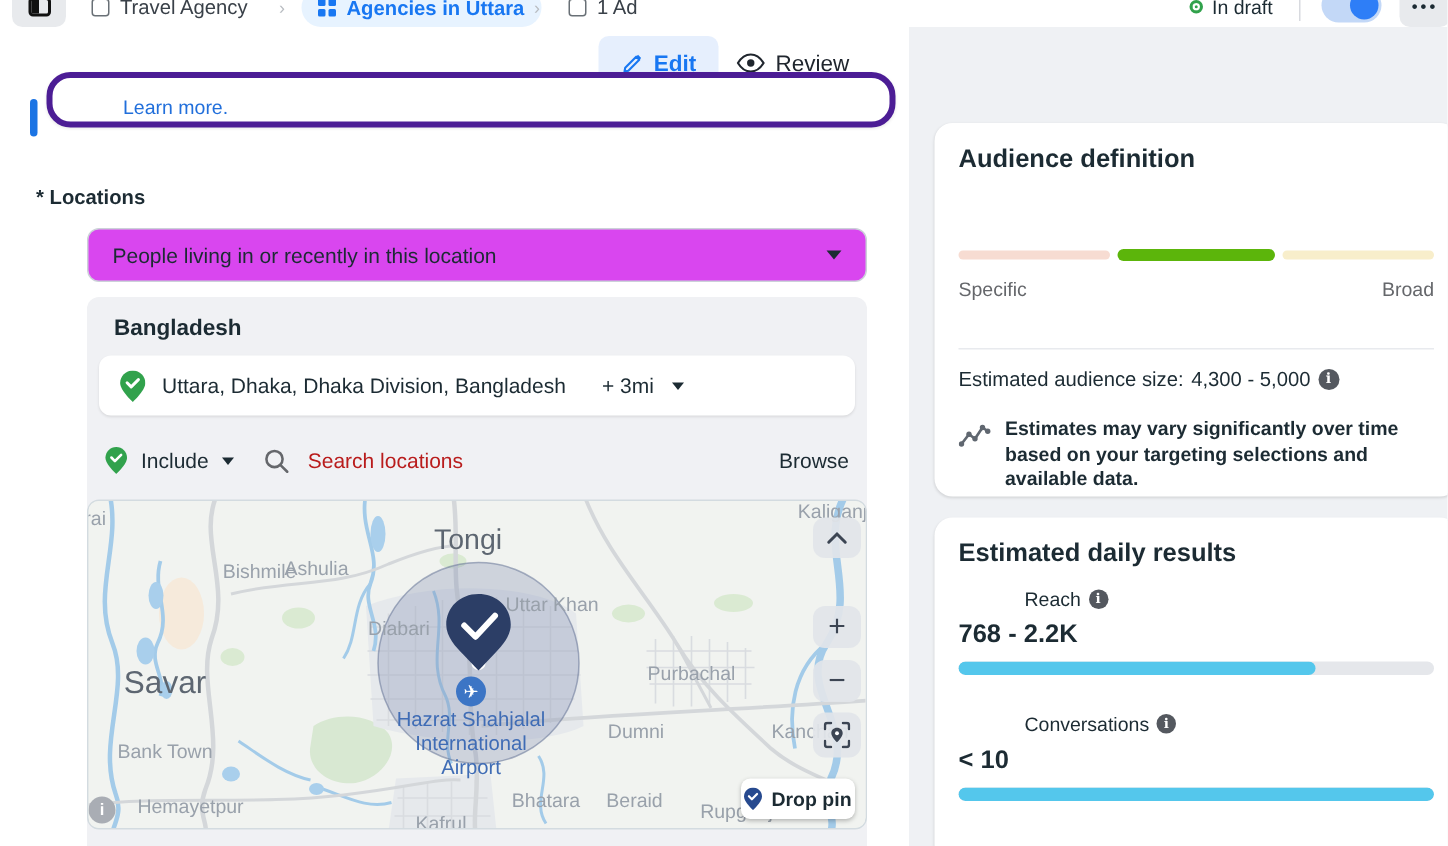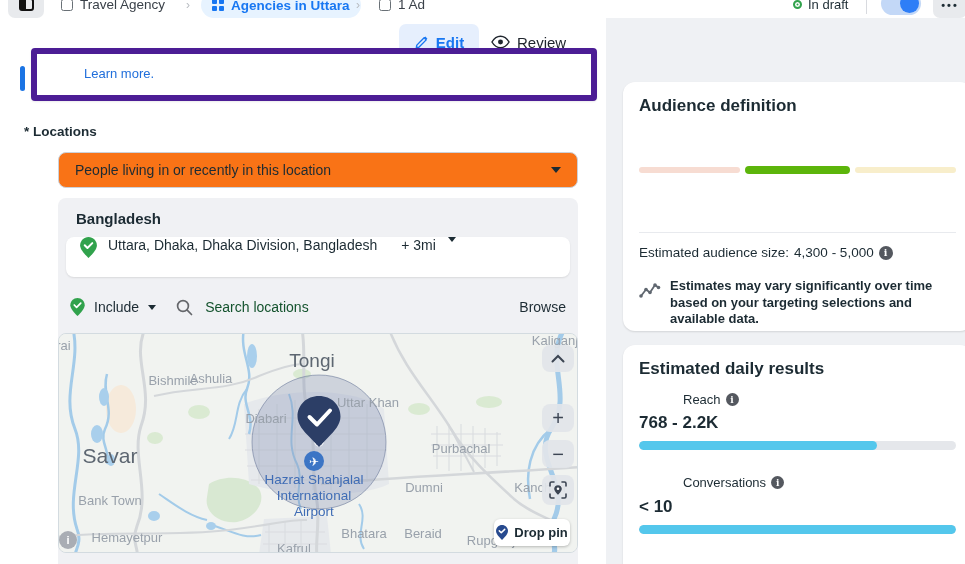--- a/index.html
+++ b/index.html
@@ -22,38 +22,38 @@
   .status-dot { width:9px; height:9px; border-radius:50%; border:2.5px solid #31a24c; background:#fff; box-shadow:inset 0 0 0 1.5px #fff, inset 0 0 0 5px #31a24c; }
   .tb-divider { position:absolute; left:866px; top:-4px; width:1px; height:18px; background:#d8dadf; }
   .toggle { position:absolute; left:881px; top:-8px; width:40px; height:23px; border-radius:12px; background:#c3d8f7; }
   .toggle .knob { position:absolute; right:2px; top:2px; width:19px; height:19px; border-radius:50%; background:#2e7ef7; }
   .more-btn { left:933px; top:-9px; width:34px; height:27px; font-size:11px; letter-spacing:2px; color:#1c2b33; font-weight:700; }
 
   
   .left-panel { position:absolute; left:0; top:18px; width:606px; height:546px; background:#fff; }
   .edit-btn { position:absolute; left:399px; top:6px; width:80px; height:36px; background:#e6effd; border-radius:7px; display:flex; align-items:center; justify-content:center; gap:7px; color:#1877f2; font-size:15px; font-weight:700; cursor:pointer; }
   .review-btn { position:absolute; left:491px; top:6px; height:36px; display:flex; align-items:center; gap:7px; font-size:15px; color:#20262e; cursor:pointer; }
-  .callout { position:absolute; left:31px; top:30px; width:566px; height:53px; background:#fff; border:6px solid #4c1d95; border-radius:4px; box-shadow:0 1px 2px rgba(0,0,0,.08); }
+  .callout { position:absolute; left:31px; top:30px; width:566px; height:37px; background:#fff; border:4px solid #4c1d95; border-radius:16px; box-shadow:0 1px 2px rgba(0,0,0,.08); }
   .callout a { position:absolute; left:47px; top:12px; font-size:13px; color:#216fdb; text-decoration:none; }
   .callout-accent { position:absolute; left:20px; top:48px; width:5px; height:25px; background:#1b74e4; border-radius:3px; }
   .loc-heading { position:absolute; left:24px; top:106px; font-size:13.5px; font-weight:700; }
-  .loc-select { position:absolute; left:58px; top:134px; width:520px; height:36px; background:#f97316; border:1px solid #ccd1d9; border-radius:8px; display:flex; align-items:center; padding:0 16px; font-size:14px; cursor:pointer; }
+  .loc-select { position:absolute; left:58px; top:134px; width:520px; height:36px; background:#d946ef; border:1px solid #ccd1d9; border-radius:8px; display:flex; align-items:center; padding:0 16px; font-size:14px; cursor:pointer; }
   .caret { width:0; height:0; border-left:5px solid transparent; border-right:5px solid transparent; border-top:6px solid #1c2b33; margin-left:auto; }
   .caret.sm { border-left-width:4px; border-right-width:4px; border-top-width:5px; margin-left:0; }
 
   
   .geo-panel { position:absolute; left:58px; top:180px; width:520px; height:384px; background:#f0f1f4; border-radius:8px 8px 0 0; }
   .geo-title { position:absolute; left:18px; top:12px; font-size:15px; font-weight:700; }
-  .loc-row { position:absolute; left:8px; top:39px; width:504px; height:40px; background:#fff; border-radius:8px; box-shadow:0 1px 2px rgba(0,0,0,.10); display:flex; align-items:flex-start; padding:0 14px; font-size:14px; cursor:pointer; }
+  .loc-row { position:absolute; left:8px; top:39px; width:504px; height:40px; background:#fff; border-radius:8px; box-shadow:0 1px 2px rgba(0,0,0,.10); display:flex; align-items:center; padding:0 14px; font-size:14px; cursor:pointer; }
   .loc-row .loc-name { margin-left:11px; }
   .loc-row .radius { margin-left:24px; }
   .loc-row .caret.sm { margin-left:12px; }
   .include-row { position:absolute; left:4px; top:88px; width:512px; height:42px; display:flex; align-items:center; padding:0 8px; font-size:14px; }
   .include-row .inc-label { margin-left:9px; margin-right:9px; }
-  .include-row .search-ph { color:#14532d; margin-left:12px; }
+  .include-row .search-ph { color:#b91c1c; margin-left:12px; }
   .include-row .browse { margin-left:auto; cursor:pointer; }
   .include-row .search-icon { margin-left:20px; }
 
   
   .map { position:absolute; left:0; top:135px; width:520px; height:220px; background:#f1f3f0; border:1px solid #d3dbe0; border-radius:8px; overflow:hidden; }
   .map svg.base { position:absolute; left:0; top:0; }
   .map-label { position:absolute; color:#99a1ab; font-size:13px; white-space:nowrap; transform:translateX(-50%); z-index:2; }
   .map-label.left-anchor { transform:none; }
   .map-label.big { color:#5d6671; font-size:19px; }
   .map-label.big2 { color:#5d6671; font-size:21px; }
@@ -298,20 +298,24 @@
   </div>
 </div>
 
 <div class="card card1">
   <div class="card-title">Audience definition</div>
   <div class="seg-bar">
     <div class="seg pink"></div>
     <div class="seg green"></div>
     <div class="seg cream"></div>
   </div>
+  <div class="scale-row">
+    <span>Specific</span>
+    <span>Broad</span>
+  </div>
   <div class="aud-divider"></div>
   <div class="aud-size">
     <span>Estimated audience size:</span>
     <span>4,300 - 5,000</span>
     <span class="info-i">i</span>
   </div>
   <div class="aud-note">
     <svg width="22" height="19" viewBox="0 0 22 19" style="margin-top:3px">
       <polyline points="2,15 7,8.5 11,11.5 16,4 19.5,6.5" fill="none" stroke="#606770" stroke-width="1.8" stroke-linecap="round" stroke-linejoin="round"></polyline>
       <circle cx="2" cy="15" r="1.8" fill="#606770"></circle>

